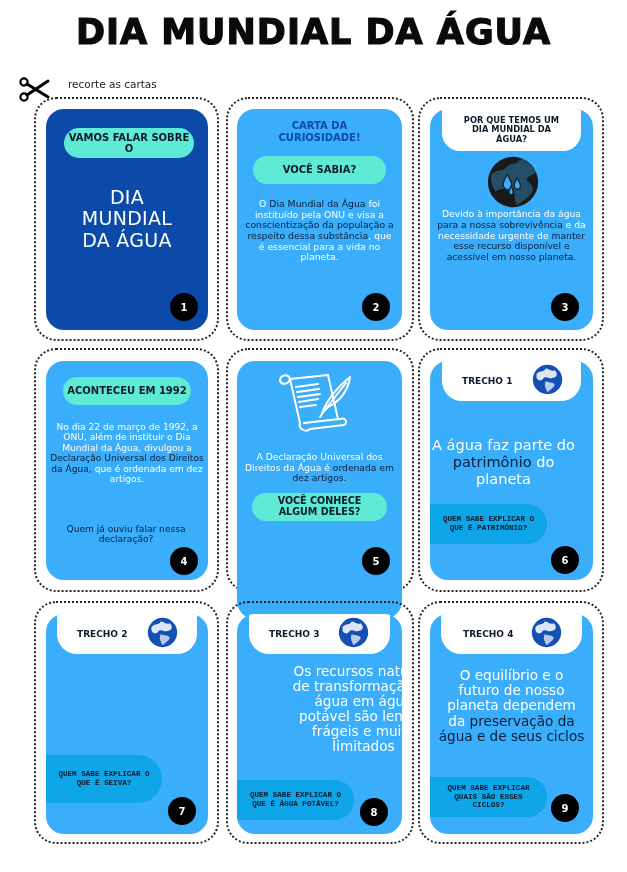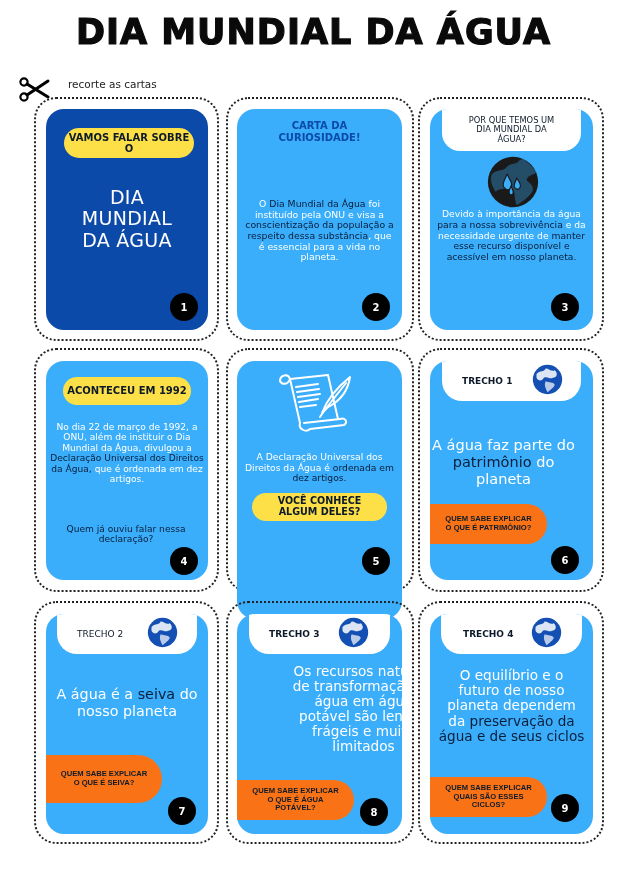--- a/index.html
+++ b/index.html
@@ -18,43 +18,43 @@
 
   .cutline {
     position: absolute; border: 2px dotted #222; border-radius: 22px;
   }
   .card {
     position: absolute; border-radius: 18px; background: #3aaefa; overflow: hidden;
   }
   .card.dark { background: #0b4aa8; }
 
   .pill {
-    position: absolute; background: #fde047; border-radius: 16px;
+    position: absolute; background: #5eead4; border-radius: 16px;
     font-family: "DejaVu Sans", sans-serif; font-weight: bold; color: #0d1a2a;
     text-align: center; display: flex; align-items: center; justify-content: center;
     line-height: 1.12;
   }
   .num {
     position: absolute; width: 28px; height: 28px; border-radius: 50%; background: #000;
     color: #fff; font-weight: bold; font-size: 10px; display: flex; align-items: center; justify-content: center;
     font-family: "DejaVu Sans", sans-serif;
   }
   .body-text {
     position: absolute; text-align: center; font-family: "DejaVu Sans", sans-serif;
     color: #ffffff; font-weight: normal;
   }
   .dk { color: #0a1e3c; }
   .top-tab {
     position: absolute; top: 0; background: #fff; border-radius: 0 0 22px 22px;
     display: flex; align-items: center;
   }
   .bottom-bubble {
-    position: absolute; left: 0; background: #f97316; border-radius: 0 24px 24px 0;
+    position: absolute; left: 0; background: #0ea5e9; border-radius: 0 24px 24px 0;
     display: flex; align-items: center; justify-content: center; text-align: center;
-    font-family: Liberation Sans, sans-serif; font-weight: bold; color: #0d1a2a; font-size: 7.6px; line-height: 1.15;
+    font-family: Liberation Mono, monospace; font-weight: bold; color: #0d1a2a; font-size: 7.6px; line-height: 1.15;
   }
   .globe-blue { position: absolute; }
 </style>
 </head>
 <body>
 
 <div class="page-title">DIA MUNDIAL DA ÁGUA</div>
 
 <div class="cut-hint">
   <svg class="scissors" viewBox="0 0 32 28">
@@ -73,30 +73,31 @@
     <div>DIA</div>
     <div>MUNDIAL</div>
     <div>DA ÁGUA</div>
   </div>
   <div class="num" style="left:124px;top:184px;">1</div>
 </div>
 
 <div class="cutline" style="left:226px;top:97px;width:188px;height:244px;"></div>
 <div class="card" style="left:237px;top:109px;width:165px;height:221px;">
   <div style="position:absolute;left:30px;top:11px;width:105px;text-align:center;font-size:10px;line-height:1.2;color:#0b4aa8;font-weight:bold;">CARTA DA CURIOSIDADE!</div>
+  <div class="pill" style="left:16px;top:47px;width:133px;height:28px;font-size:10px;border-radius:14px;">VOCÊ SABIA?</div>
   <div class="body-text" style="left:8px;top:90px;width:149px;font-size:9.3px;line-height:1.15;">
     <span>O </span><span class="dk">Dia Mundial da Água</span><span> foi instituído pela ONU e visa a </span><span class="dk">conscientização da população a respeito dessa substância</span><span>, que é essencial para a vida no planeta.</span>
   </div>
   <div class="num" style="left:125px;top:184px;">2</div>
 </div>
 
 <div class="cutline" style="left:418px;top:97px;width:186px;height:244px;"></div>
 <div class="card" style="left:430px;top:109px;width:163px;height:221px;">
   <div class="top-tab" style="left:12px;width:139px;height:42px;border-radius:0 0 18px 18px;justify-content:center;">
-    <div style="width:100px;text-align:center;font-weight:normal;font-size:8.3px;line-height:1.15;color:#0d1a2a;">POR QUE TEMOS UM DIA MUNDIAL DA ÁGUA?</div>
+    <div style="width:100px;text-align:center;font-weight:bold;font-size:8.3px;line-height:1.15;color:#0d1a2a;">POR QUE TEMOS UM DIA MUNDIAL DA ÁGUA?</div>
   </div>
   <svg viewBox="0 0 60 60" style="position:absolute;left:53px;top:44px;width:60px;height:58px;">
     <circle cx="30" cy="30" r="26" fill="#1a1a1a"></circle>
     <path d="M8 22 C14 16 20 20 24 14 C28 10 34 12 36 8 L40 6 C46 10 50 14 54 20 C50 24 46 22 44 28 C48 32 52 34 50 40 C46 46 40 50 34 54 C30 46 34 40 28 36 C22 38 16 36 12 40 C8 34 6 28 8 22 Z" fill="#3aaefa" opacity="0.35"></path>
     <path d="M24 22 C20 30 18 34 22 37 C26 40 30 36 28 30 Z" fill="#3aaefa" stroke="#1a1a1a" stroke-width="1.2"></path>
     <path d="M34 26 C31 32 30 35 33 37 C36 39 39 35 37 31 Z" fill="#3aaefa" stroke="#1a1a1a" stroke-width="1.2"></path>
     <path d="M28 34 C26 39 25 41 27 43 C29 44 31 42 30 39 Z" fill="#3aaefa" stroke="#1a1a1a" stroke-width="1.2"></path>
   </svg>
   <div class="body-text" style="left:6px;top:100px;width:151px;font-size:9.2px;line-height:1.17;">
     <span>Devido à importância da água </span><span class="dk">para a nossa sobrevivência</span><span> e da necessidade urgente de </span><span class="dk">manter esse recurso disponível e acessível em nosso planeta.</span>
@@ -149,30 +150,27 @@
   </div>
   <div class="bottom-bubble" style="top:143px;width:117px;height:40px;">
     <span style="display:block;width:94px;">QUEM SABE EXPLICAR O QUE É PATRIMÔNIO?</span>
   </div>
   <div class="num" style="left:121px;top:185px;">6</div>
 </div>
 
 <div class="cutline" style="left:34px;top:601px;width:185px;height:243px;"></div>
 <div class="card" style="left:46px;top:614px;width:162px;height:220px;">
   <div class="top-tab" style="left:11px;width:140px;height:40px;border-radius:0 0 20px 20px;">
-    <span style="position:absolute;left:20px;font-size:9px;font-weight:normal;color:#0d1a2a;">TRECHO 2</span>
+    <span style="position:absolute;left:20px;font-size:9px;font-weight:bold;color:#0d1a2a;">TRECHO 2</span>
   </div>
   <svg class="globe-blue" viewBox="0 0 36 36" style="left:100px;top:2px;width:33px;height:33px;">
     <circle cx="18" cy="18" r="16" fill="#1450b4"></circle>
     <path d="M6 12 C10 8 14 10 16 6 C20 6 22 10 26 8 C30 12 28 16 24 16 C20 18 18 14 14 16 C12 20 8 20 6 16 Z" fill="#fff" opacity="0.85"></path>
     <path d="M16 20 C20 22 24 20 26 24 C24 28 20 30 18 32 C16 28 14 24 16 20 Z" fill="#fff" opacity="0.7"></path>
   </svg>
-  <div class="body-text" style="left:8px;top:72px;width:146px;font-size:14.3px;line-height:1.17;font-weight:normal;">
-    <span>A água é a </span><span class="dk">seiva</span><span> do nosso planeta</span>
-  </div>
   <div class="bottom-bubble" style="top:141px;width:116px;height:48px;">
     <span style="display:block;width:94px;">QUEM SABE EXPLICAR O QUE É SEIVA?</span>
   </div>
   <div class="num" style="left:122px;top:183px;">7</div>
 </div>
 
 <div class="cutline" style="left:226px;top:601px;width:188px;height:243px;"></div>
 <div class="card" style="left:237px;top:614px;width:165px;height:220px;">
   <div class="top-tab" style="left:12px;width:141px;height:40px;border-radius:0 0 20px 20px;">
     <span style="position:absolute;left:20px;font-size:9px;font-weight:bold;color:#0d1a2a;">TRECHO 3</span>

